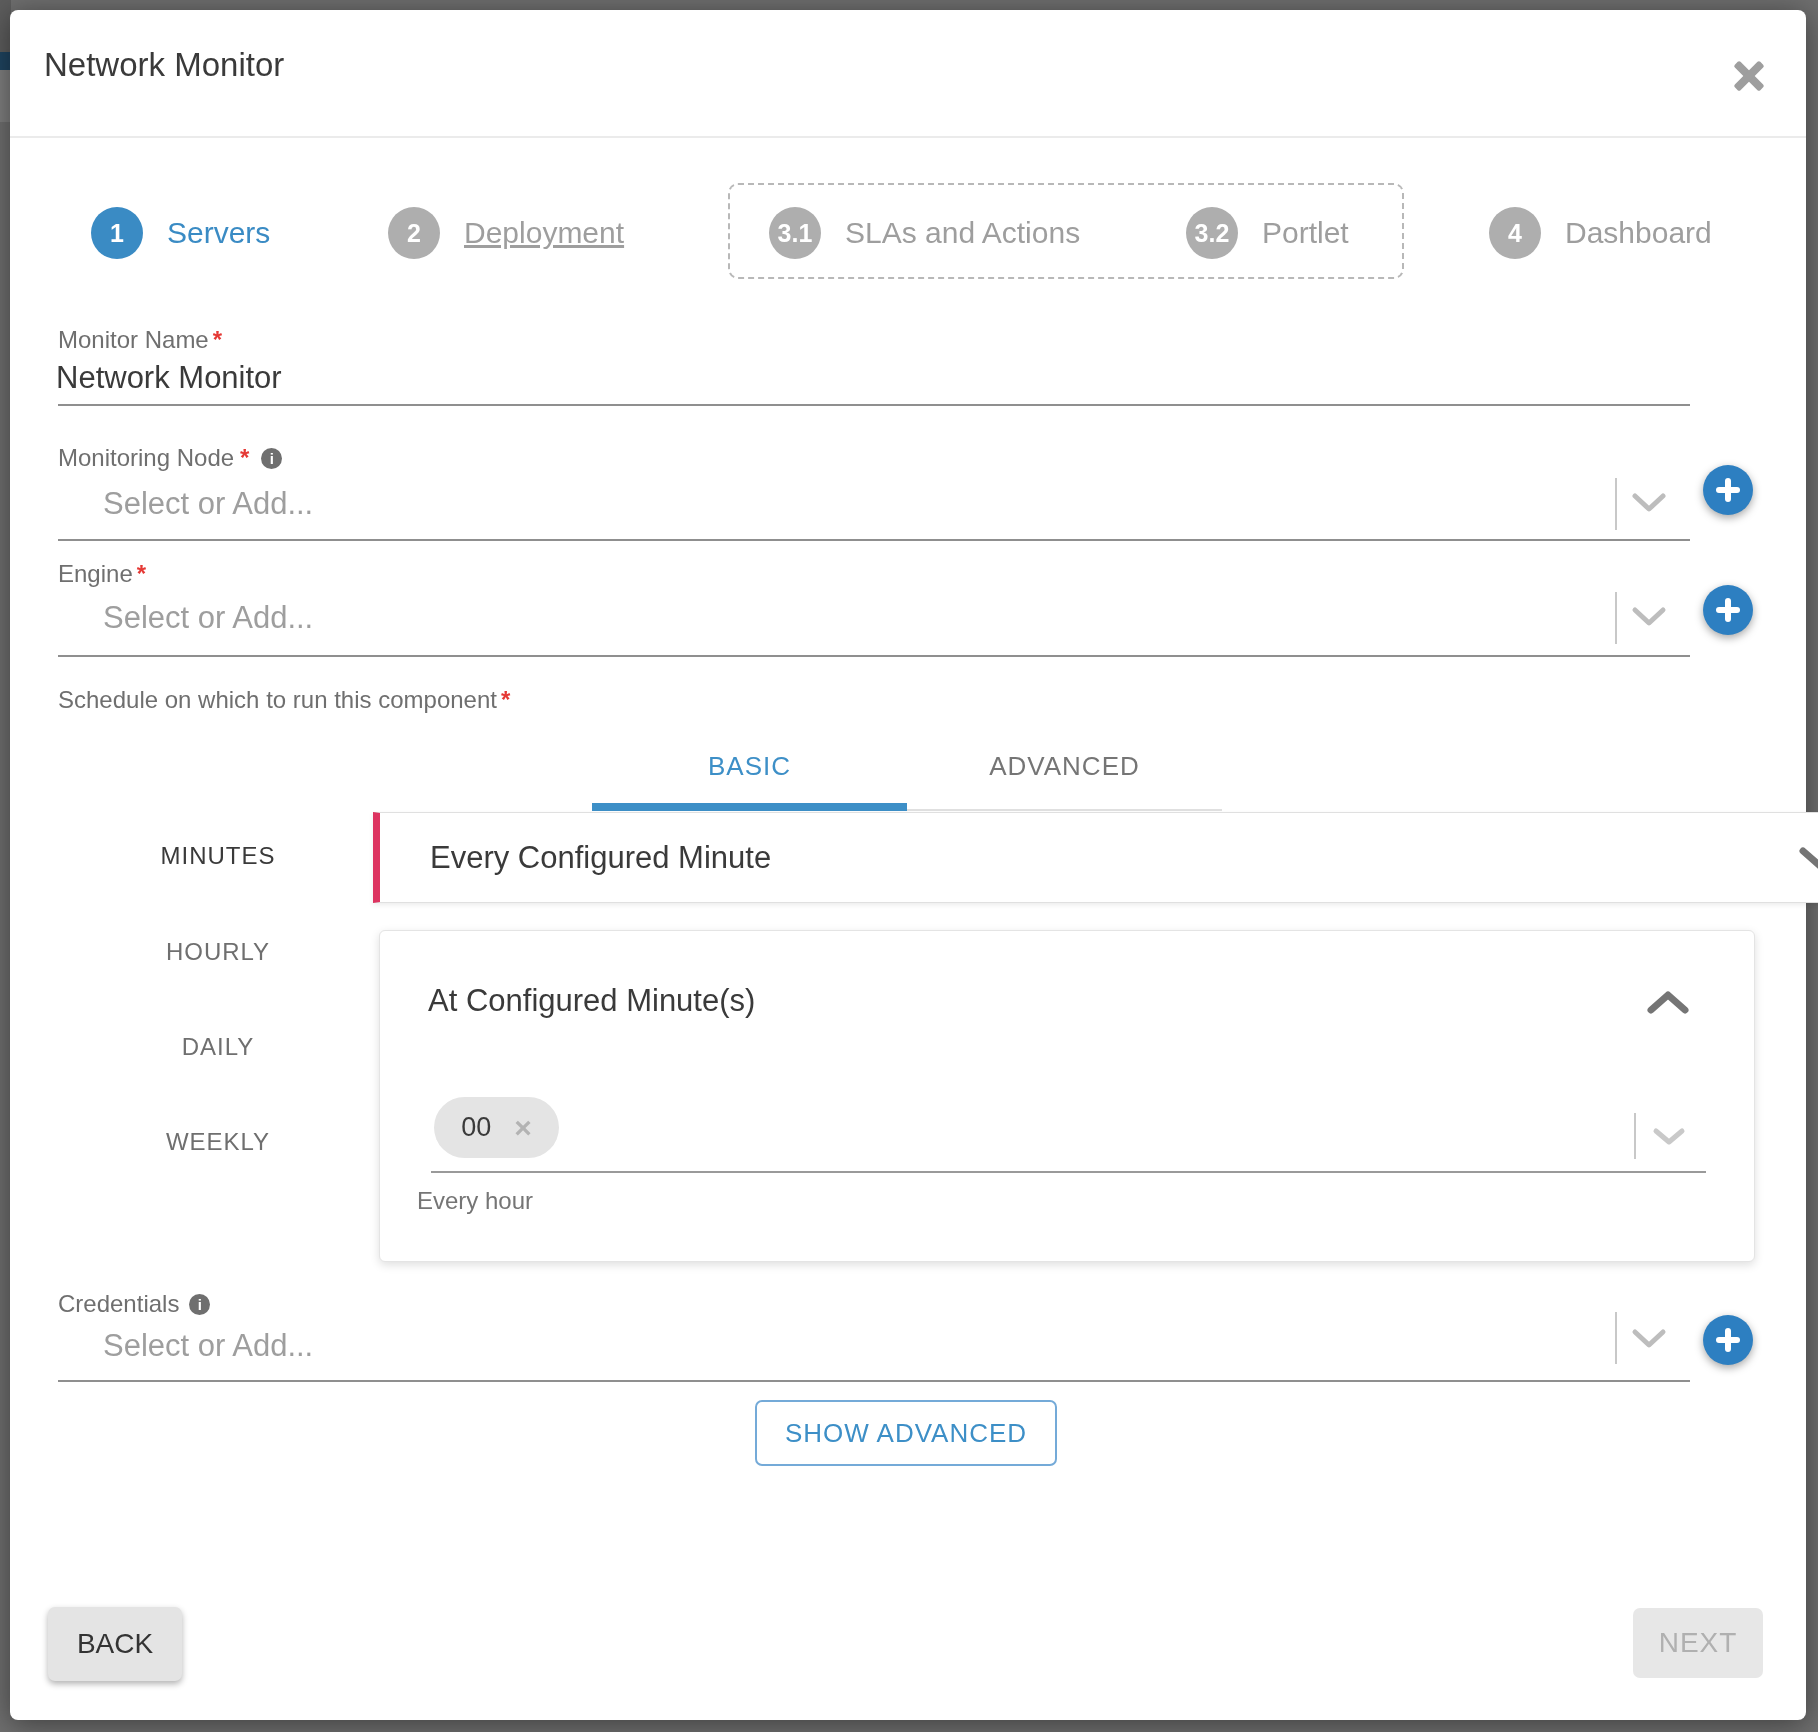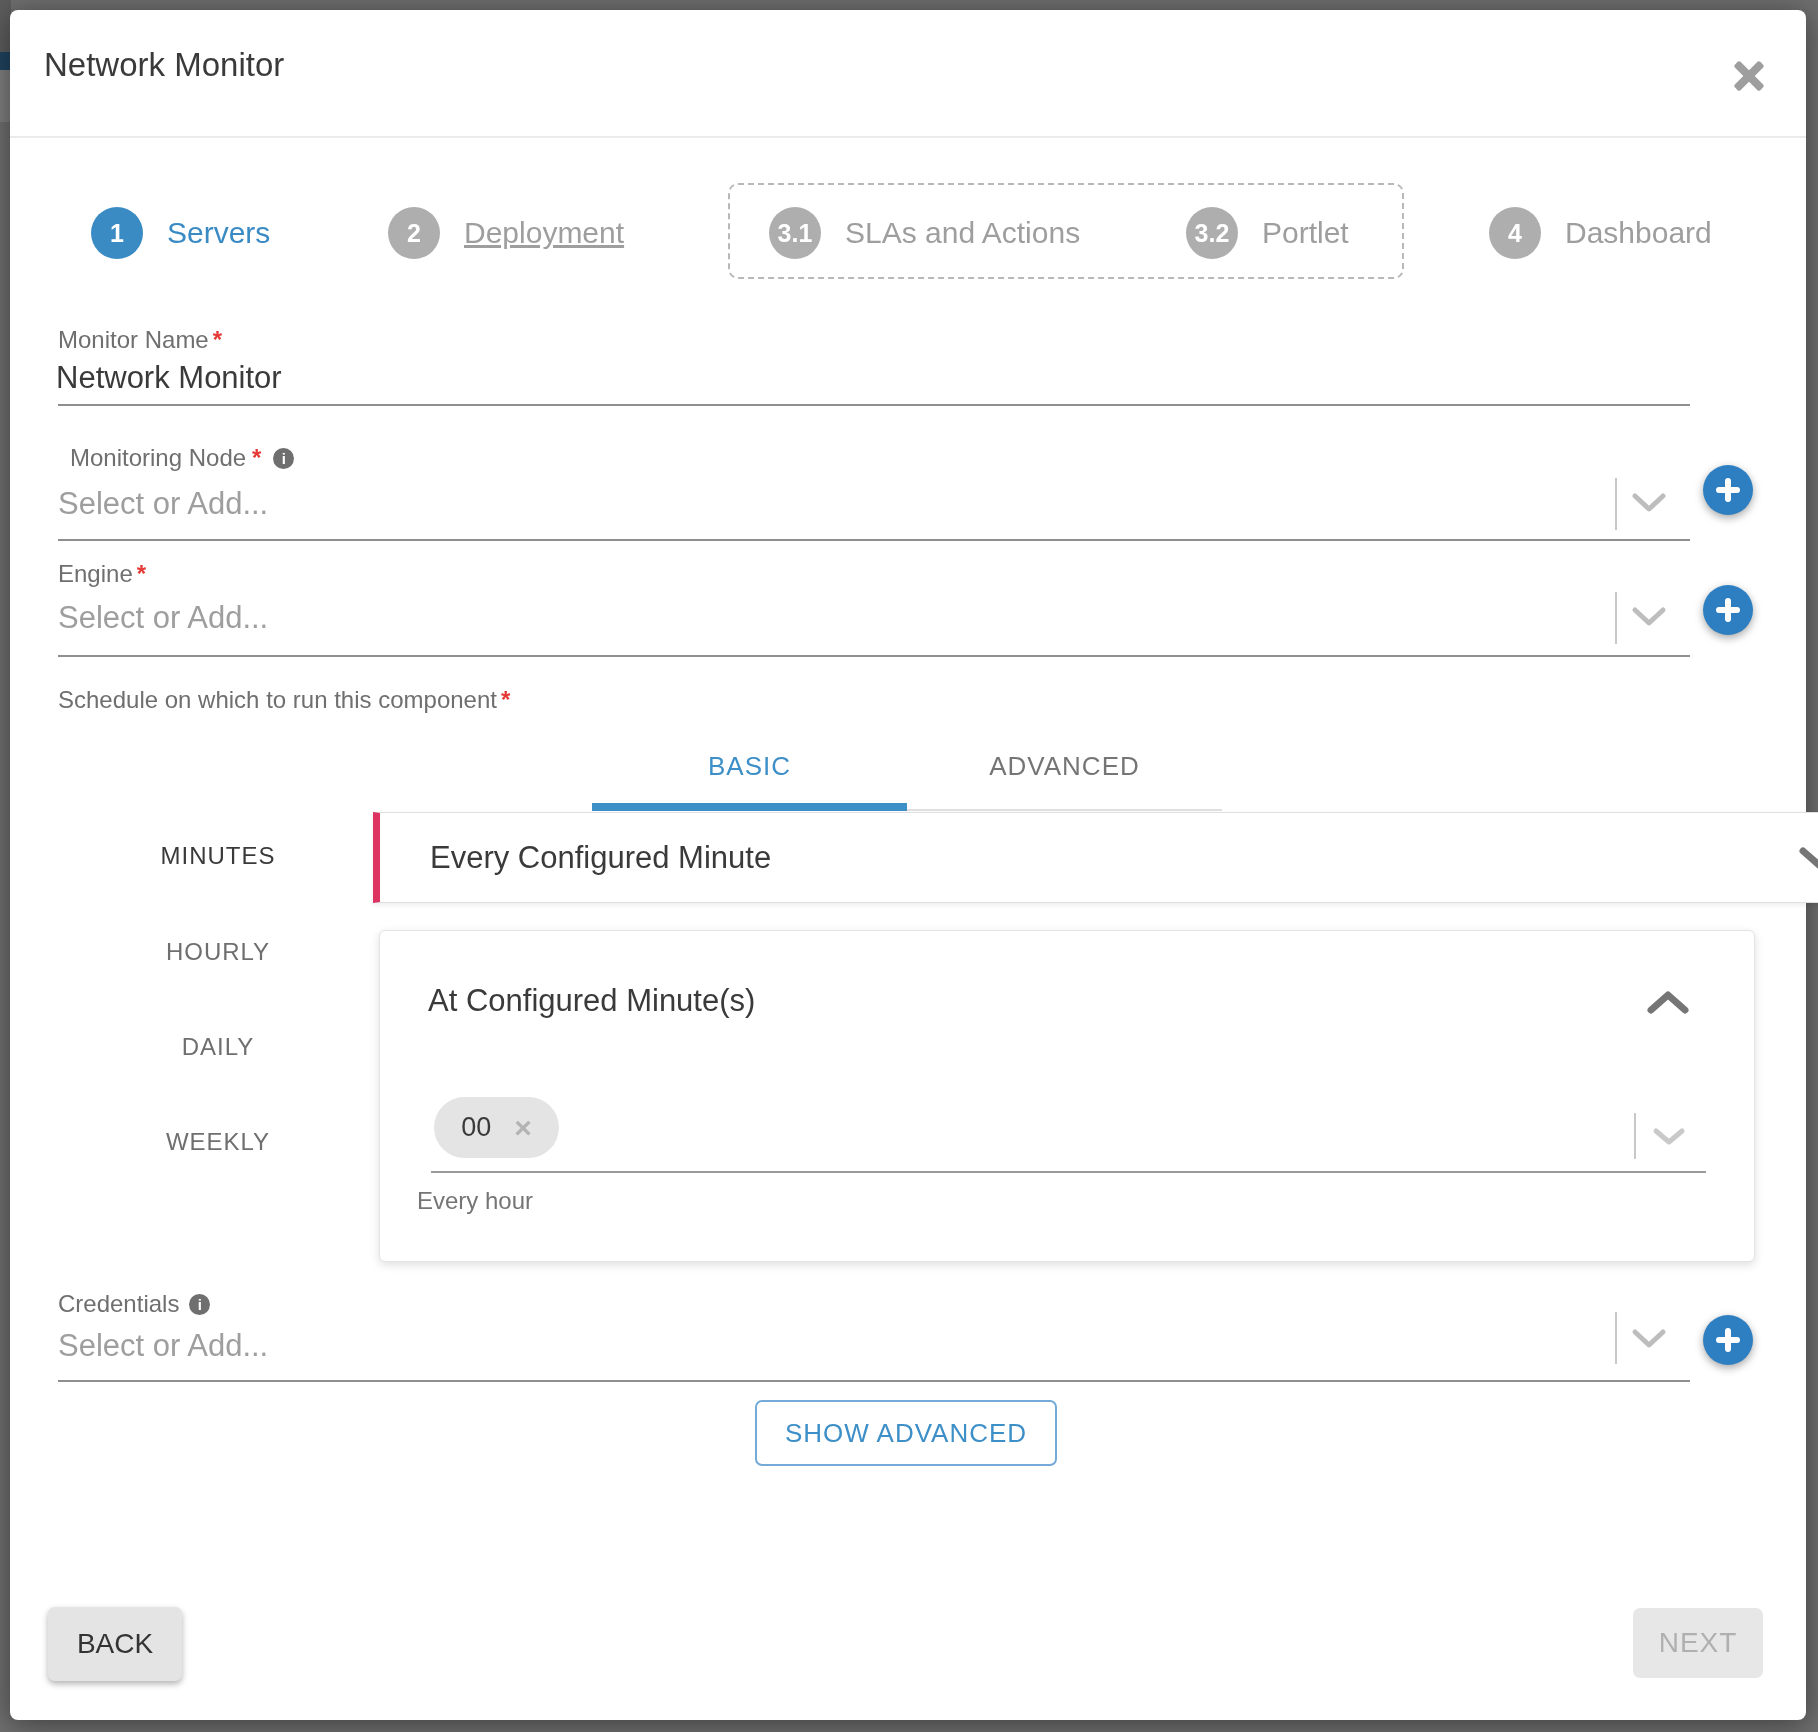--- a/index.html
+++ b/index.html
@@ -44,21 +44,21 @@
   .sl-gray{color:#9e9e9e;}
   .sl-underline{text-decoration:underline;}
   .dashed-box{left:718px;top:173px;width:676px;height:96px;border:2px dashed #b8b8b8;border-radius:10px;box-sizing:border-box;}
 
   
   .flabel{font-size:24px;color:#6f6f6f;white-space:nowrap;display:flex;align-items:center;gap:10px;}
   .req{color:#e53935;font-weight:bold;}
   .info-ic{display:inline-flex;width:21px;height:21px;border-radius:50%;background:#6f6f6f;color:#fff;
     font-size:15px;font-weight:bold;align-items:center;justify-content:center;font-style:normal;}
   .fvalue{font-size:31px;color:#3a3a3a;white-space:nowrap;}
-  .fplaceholder{font-size:31px;color:#9e9e9e;white-space:nowrap;}
+  .fplaceholder{font-size:31px;color:#9e9e9e;white-space:nowrap;margin-left:45px;}
   .underline{height:2px;background:#8f8f8f;left:48px;width:1632px;}
   .vdivider{width:2px;background:#c8c8c8;}
   .plus-btn{
     width:50px;height:50px;border-radius:50%;background:#2d7fc1;cursor:pointer;
     box-shadow:0 3px 8px rgba(0,0,0,0.35);
   }
   .plus-btn::before{content:"";position:absolute;left:13px;top:22px;width:24px;height:6px;background:#fff;border-radius:3px;}
   .plus-btn::after{content:"";position:absolute;left:22px;top:13px;width:6px;height:24px;background:#fff;border-radius:3px;}
 
   
@@ -163,21 +163,21 @@
     <div class="slabel sl-gray">Dashboard</div>
   </div>
 
   <div class="abs flabel" style="left:48px;top:316px;">
     <span>Monitor Name</span>
       <span class="req" style="margin-left:-6px;">*</span>
   </div>
   <div class="abs fvalue" style="left:46px;top:350px;">Network Monitor</div>
   <div class="abs underline" style="top:394px;"></div>
 
-  <div class="abs flabel" style="left:60px;top:434px;gap:12px;">
+  <div class="abs flabel" style="left:48px;top:434px;gap:12px;">
     <span>Monitoring Node</span>
       <span class="req" style="margin-left:-6px;">*</span>
     <span class="info-ic">i</span>
   </div>
   <div class="abs fplaceholder" style="left:48px;top:476px;">Select or Add...</div>
   <div class="abs vdivider" style="left:1605px;top:468px;height:52px;"></div>
   <svg class="abs" style="left:1620px;top:482px;" width="38" height="22" viewBox="0 0 38 22">
       <polyline points="5,4 19,17 33,4" fill="none" stroke="#bdbdbd" stroke-width="5" stroke-linecap="round" stroke-linejoin="round"></polyline>
     </svg>
   <div class="abs plus-btn" style="left:1693px;top:455px;"></div>

